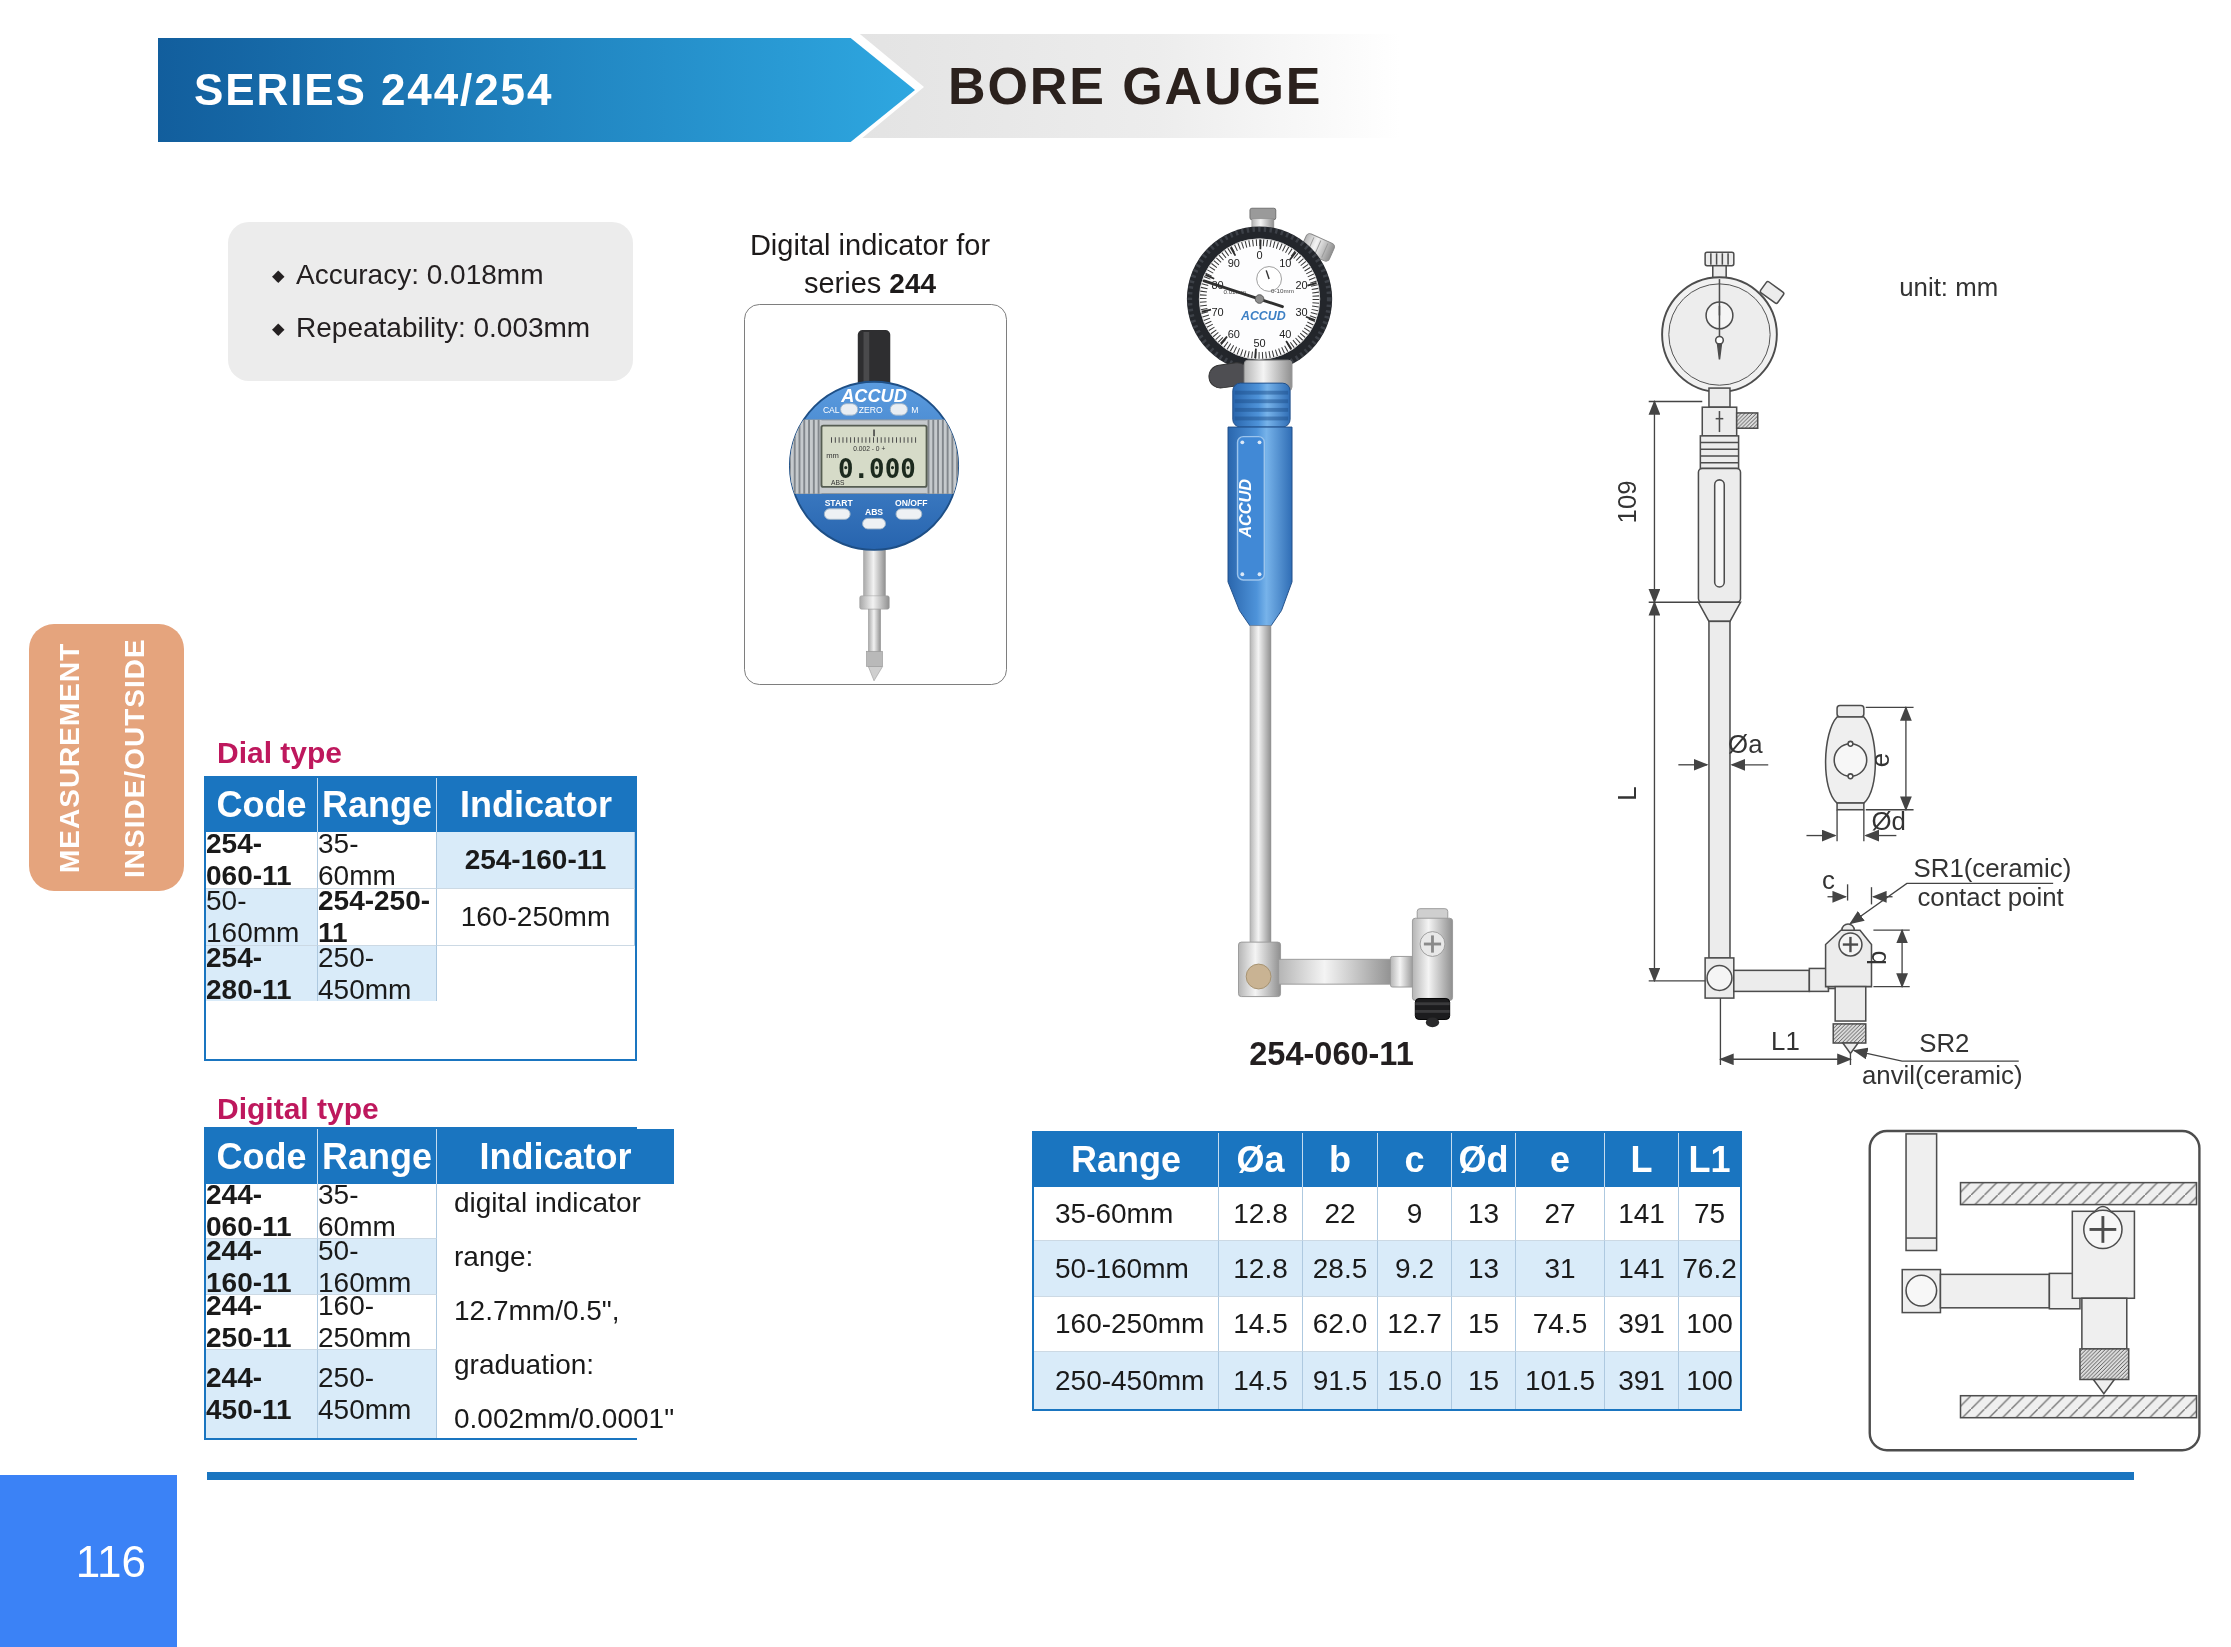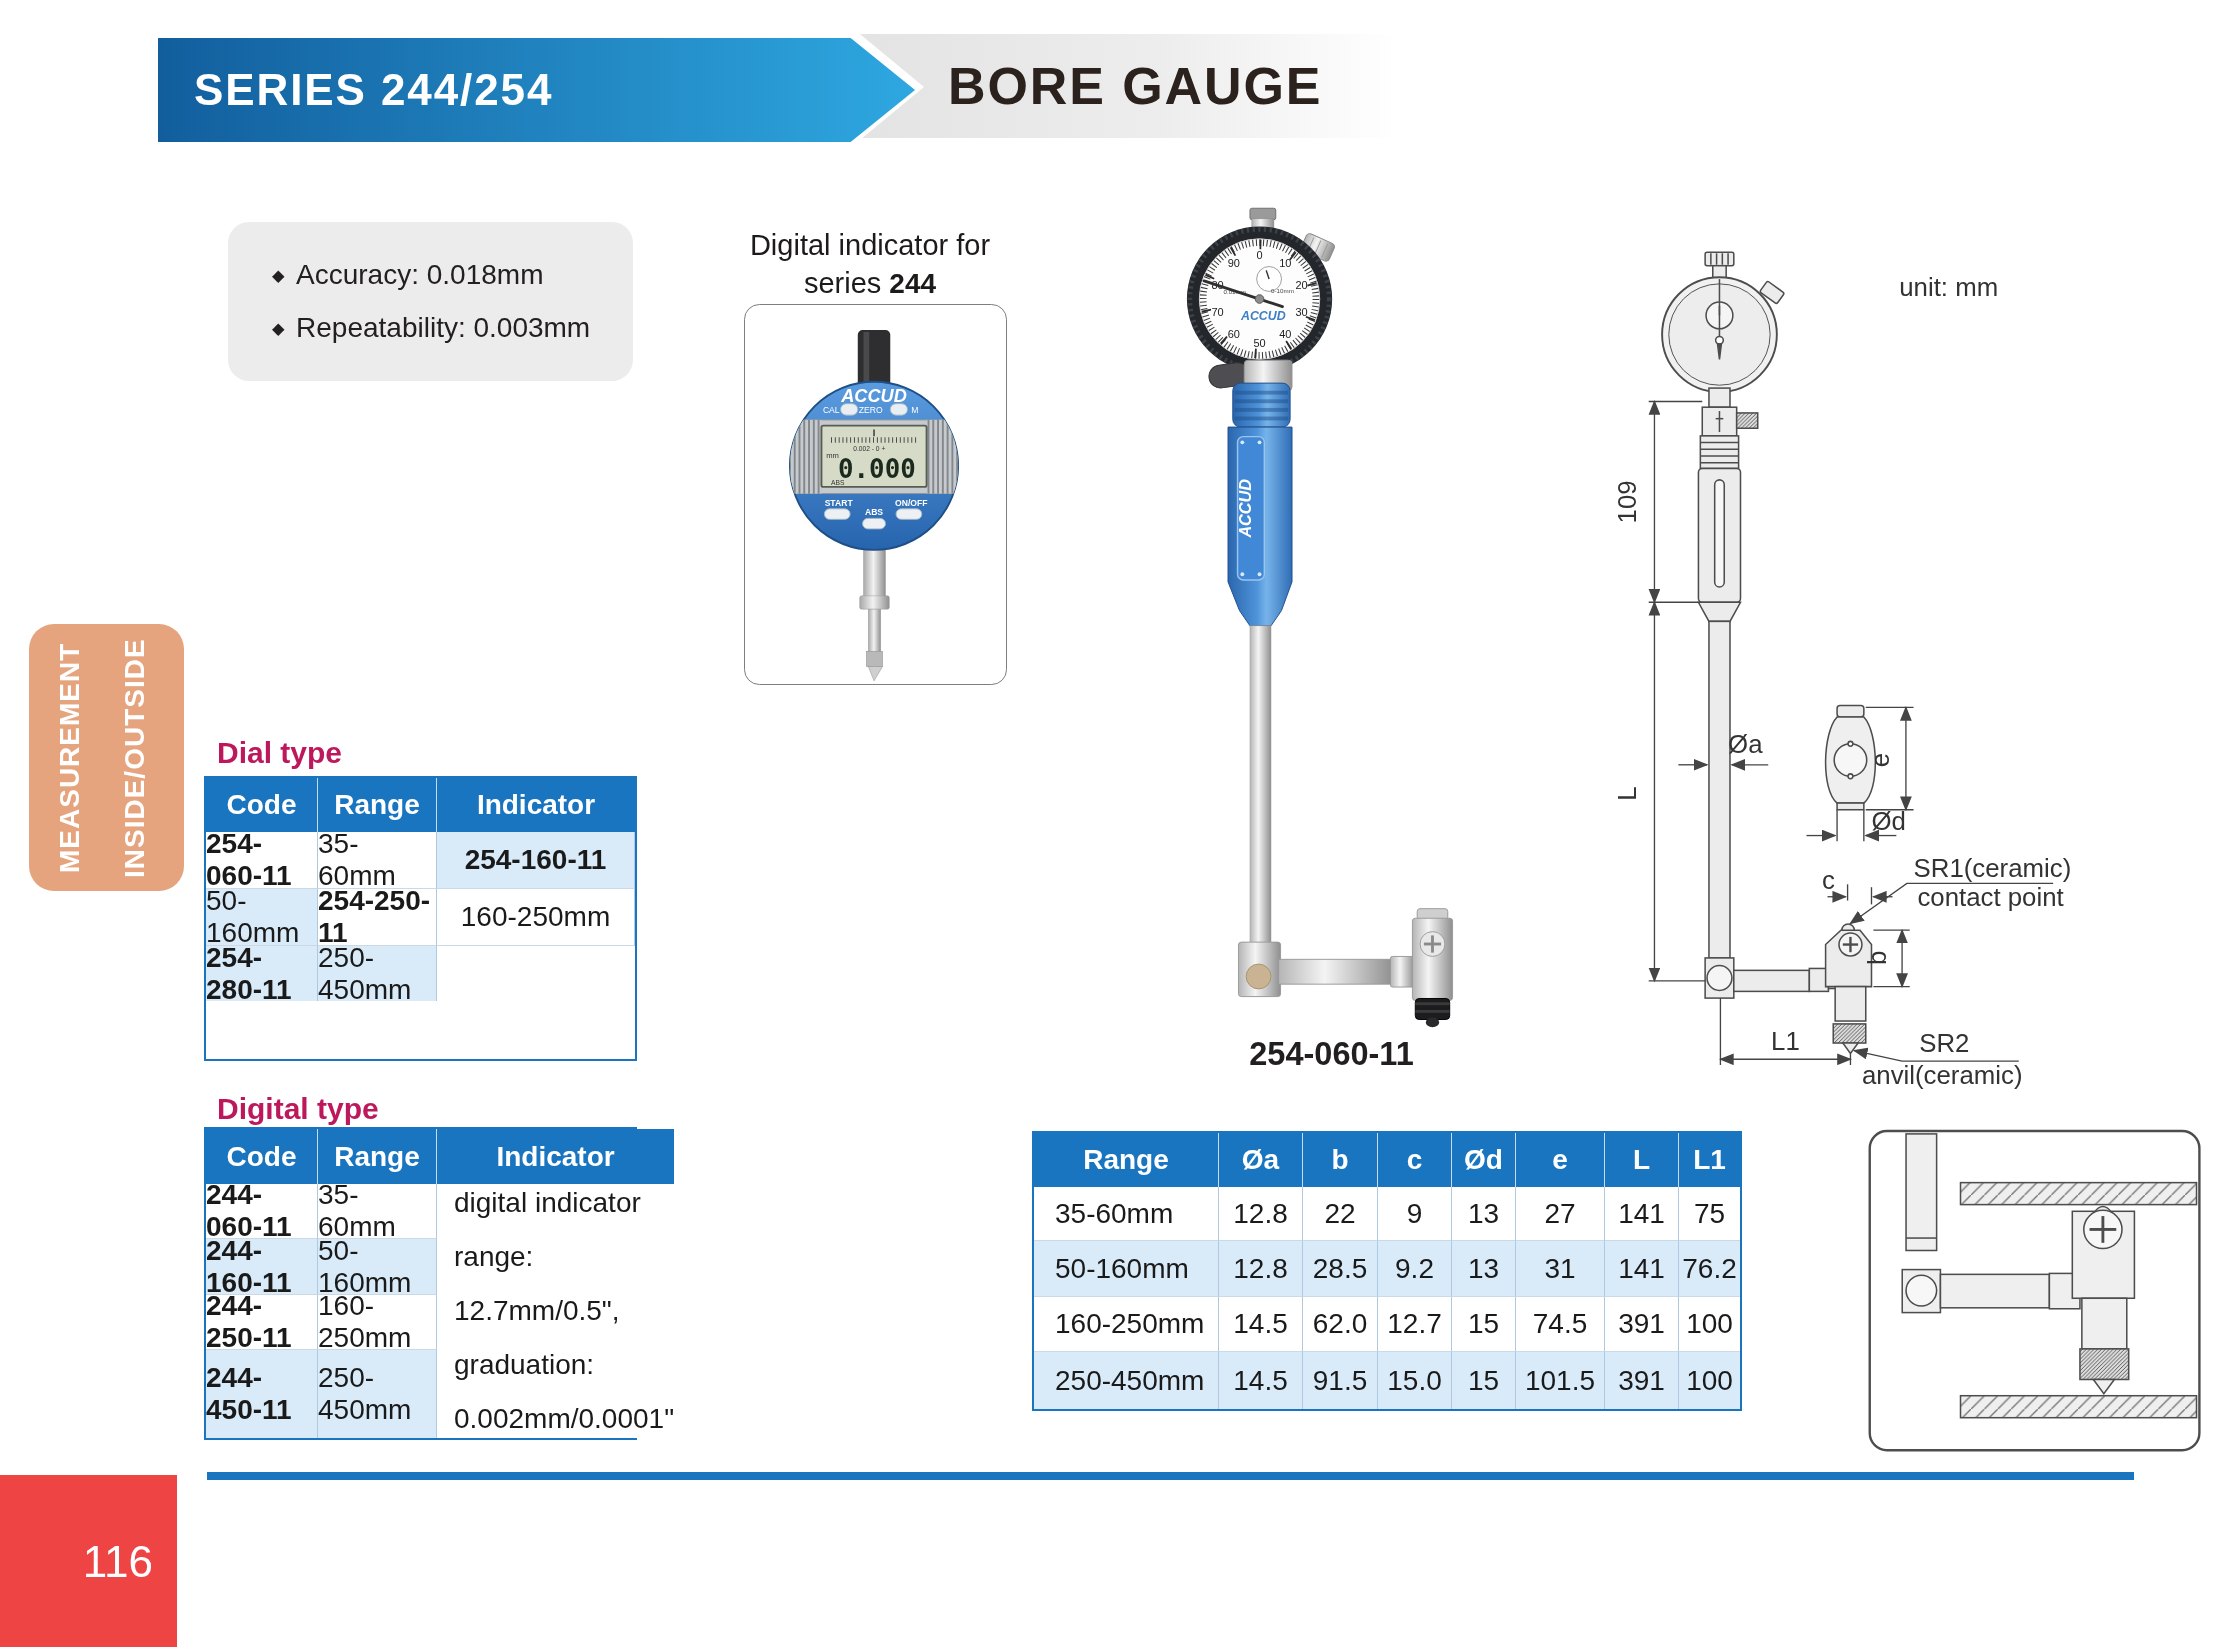--- a/index.html
+++ b/index.html
@@ -36,21 +36,21 @@
   .section-title{font-size:30px;font-weight:bold;color:#be185d;}
   #dial-title{left:217px;top:736px;}
   #digital-title{left:217px;top:1092px;}
 
   
   .tbl{border:2.9px solid #1a75c0;box-sizing:border-box;display:grid;background:#fff;}
   .cell{display:flex;align-items:center;justify-content:center;font-size:28px;color:#1a1a1a;
         border-right:1.9px solid #aec9e0;border-bottom:1px solid #ccd9e4;box-sizing:border-box;}
   .cell.last-col{border-right:none;}
   .cell.last-row{border-bottom:none;}
-  .hcell{background:#1a75c0;color:#fff;font-weight:bold;font-size:28px;border-right:1.9px solid rgba(255,255,255,.75);
+  .hcell{background:#1a75c0;color:#fff;font-weight:bold;font-size:36px;border-right:1.9px solid rgba(255,255,255,.75);
         display:flex;align-items:center;justify-content:center;box-sizing:border-box;}
   .hcell.last-col{border-right:none;}
   .r-even{background:#ffffff;}
   .r-odd{background:#d9ebf9;}
   .code-cell{font-weight:bold;}
   .ind-cell{grid-column:3;grid-row:2/6;display:flex;flex-direction:column;justify-content:center;
         align-items:flex-start;padding-left:17px;background:#fff;box-sizing:border-box;font-size:28px;color:#1a1a1a;}
   #dial-table{left:204px;top:776px;width:433px;height:285px;
         grid-template-columns:112px 119px 1fr;grid-template-rows:54px 57px 57px 55px 54px;}
   #dial-table .ind-cell{line-height:56px;}
@@ -69,22 +69,22 @@
   .drawing-text{fill:#333;font-size:27px;font-family:"Liberation Sans",sans-serif;}
 
   
   #sidebar-tab{left:29px;top:624px;width:155px;height:267px;background:#e5a47d;border-radius:25px;}
   .vtext{position:absolute;writing-mode:vertical-rl;transform:rotate(180deg);
          color:#fff;font-weight:bold;font-size:28px;letter-spacing:1px;height:250px;text-align:center;}
   #side-line1{left:119px;top:633px;}
   #side-line2{left:54px;top:633px;}
 
   
-  #page-box{left:0;top:1475px;width:177px;height:173px;background:#ef4444;
-            display:flex;align-items:center;justify-content:flex-end;padding-right:24px;box-sizing:border-box;}
+  #page-box{left:0;top:1475px;width:177px;height:173px;background:#3b82f6;
+            display:flex;align-items:center;justify-content:flex-end;padding-right:31px;box-sizing:border-box;}
   #page-number{color:#fff;font-size:44px;}
   #footer-rule{left:207px;top:1472px;width:1927px;height:7.6px;background:#1a75c0;}
 </style>
 </head>
 <body>
 
 <div id="page">
 
   <div class="abs" id="gray-band"></div>
   <div class="abs" id="arrow-backing"></div>

